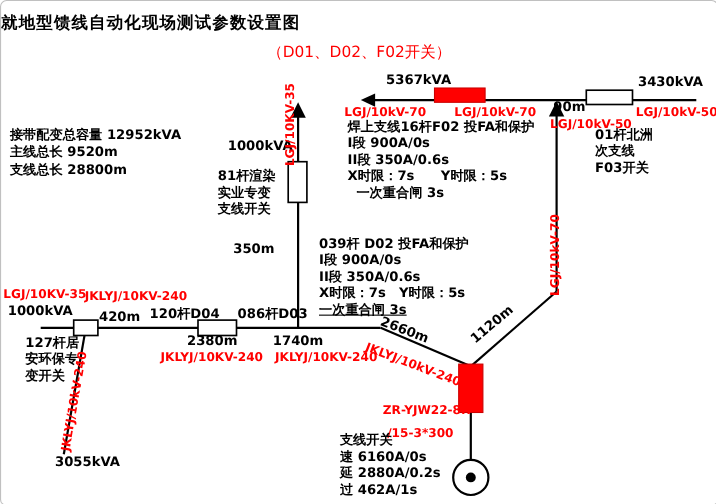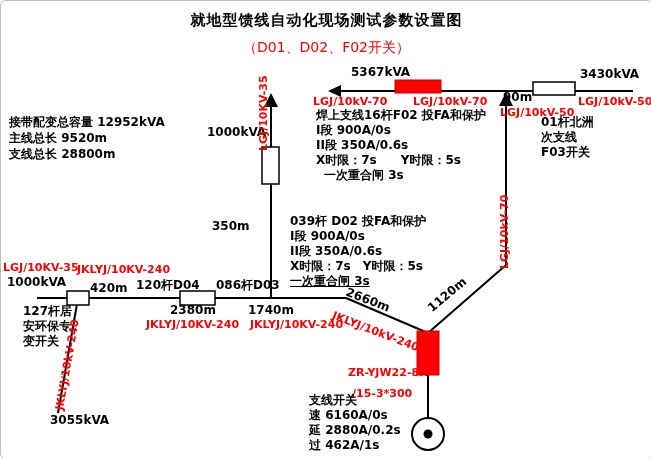--- a/index.html
+++ b/index.html
@@ -5,21 +5,21 @@
   html,body{margin:0;padding:0;background:#fff;}
   .canvas{position:relative;width:651px;height:458px;background:#fff;border:1px solid #c0c0c0;
           border-radius:6px;overflow:hidden;font-family:"DejaVu Sans",sans-serif;}
   .layer{position:absolute;left:0;top:0;}
   .layer line{stroke:#000;stroke-width:2;}
   .layer polygon{fill:#000;}
   .sw{fill:#ffffff;stroke:#000;stroke-width:1.5;}
   .sw-red{fill:#ff0000;stroke:#cc0000;stroke-width:1;}
   .station-outer{fill:#fff;stroke:#000;stroke-width:2;}
   .station-inner{fill:#000;}
-  .title{position:absolute;top:10px;left:0;width:100%;text-align:center;font-size:15px;
+  .title{position:absolute;top:10px;left:0;width:100%;font-size:15px;
          font-weight:bold;letter-spacing:1px;color:#000;}
   .subtitle{position:absolute;top:38px;left:0;width:100%;text-align:center;font-size:14px;
          font-weight:normal;color:#ff0000;}
   .lb{position:absolute;font-weight:bold;font-size:12px;color:#000;white-space:nowrap;line-height:14px;}
   .rd{color:#ff0000;font-size:11px;}
   .blk{position:absolute;font-weight:bold;font-size:12px;color:#000;white-space:nowrap;}
   .blk div{line-height:15px;}
   .ind{padding-left:8px;}
   .rot270{transform:rotate(-90deg);transform-origin:0 0;}
   .rot21{transform:rotate(21deg);transform-origin:0 0;}
@@ -72,20 +72,25 @@
   <div class="lb" style="left:579px;top:66px">3430kVA</div>
   <div class="lb rd" style="left:577px;top:94px">LGJ/10kV-50</div>
   <div class="blk" style="left:540px;top:114px">
     <div>01杆北洲</div>
     <div>次支线</div>
     <div>F03开关</div>
   </div>
 
   <div class="lb" style="left:206px;top:124px">1000kVA</div>
   <div class="lb rd rot270" style="left:256px;top:150px">LGJ/10KV-35</div>
+  <div class="blk" style="left:197px;top:152px">
+    <div>81杆渲染</div>
+    <div>实业专变</div>
+    <div>支线开关</div>
+  </div>
   <div class="lb" style="left:211px;top:218px">350m</div>
 
   <div class="blk" style="left:315px;top:107px">
     <div>焊上支线16杆F02 投FA和保护</div>
     <div>I段 900A/0s</div>
     <div>II段 350A/0.6s</div>
     <div>X时限：7s　　Y时限：5s</div>
     <div class="ind">一次重合闸 3s</div>
   </div>
 

